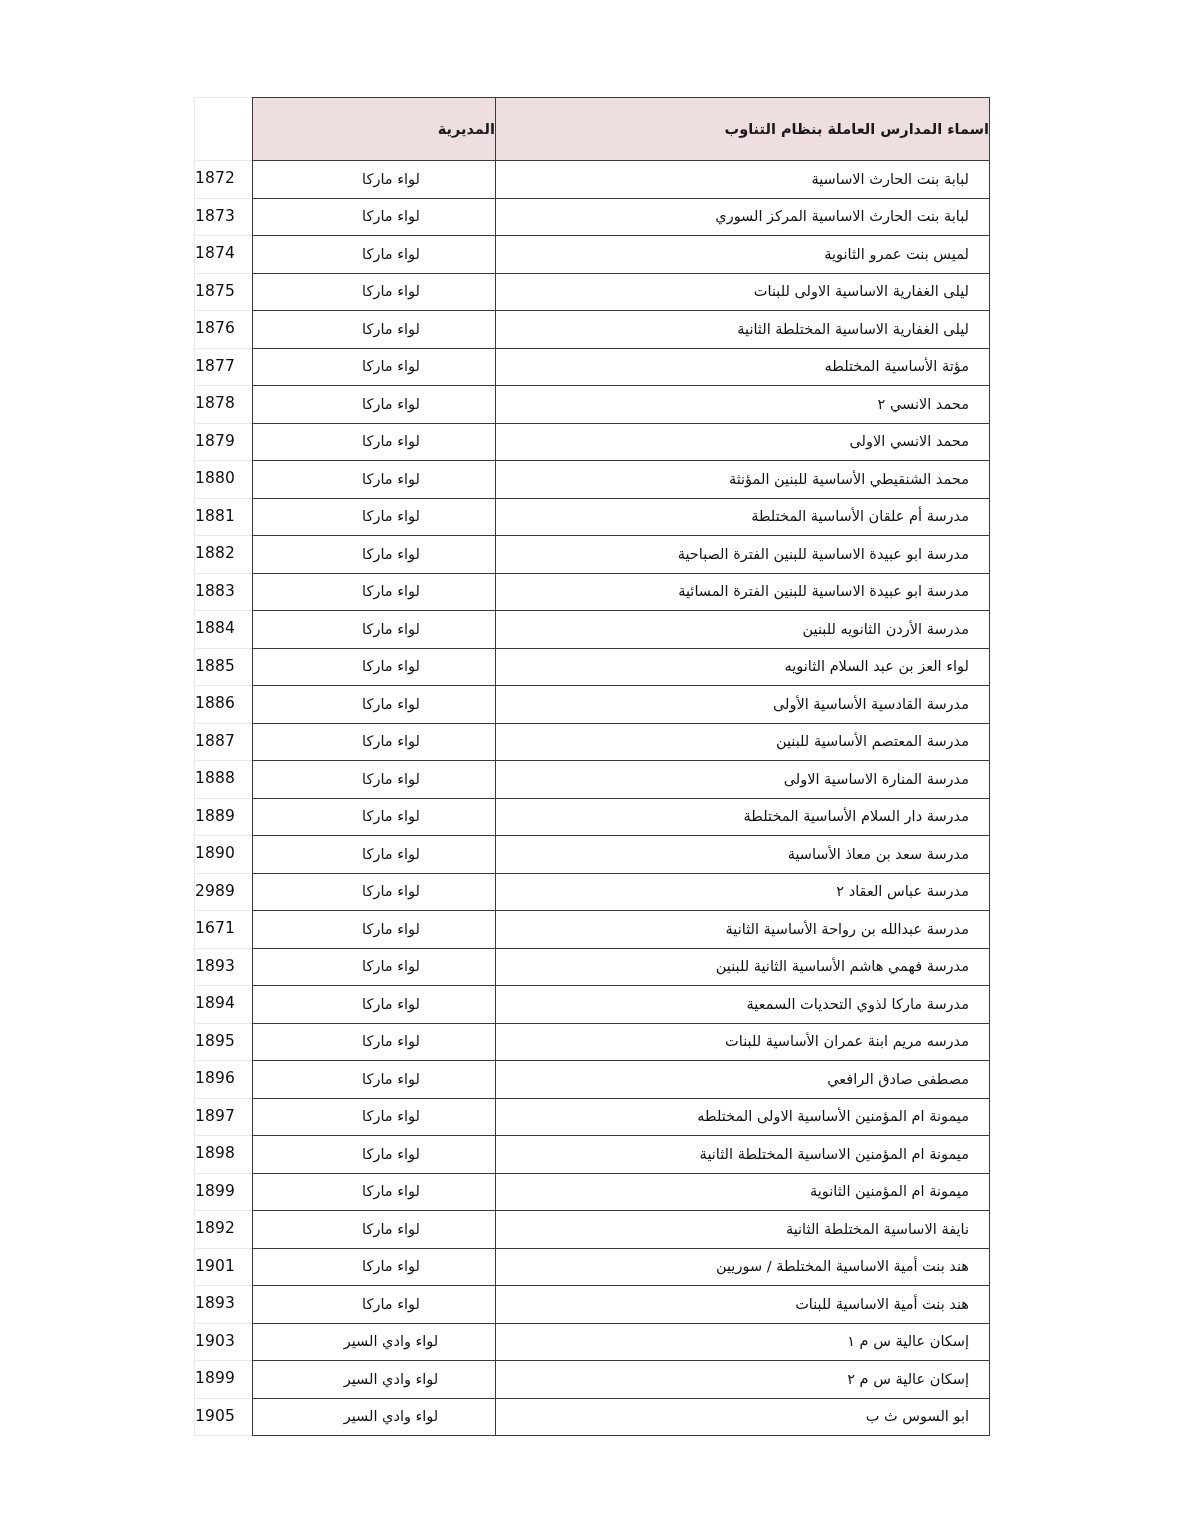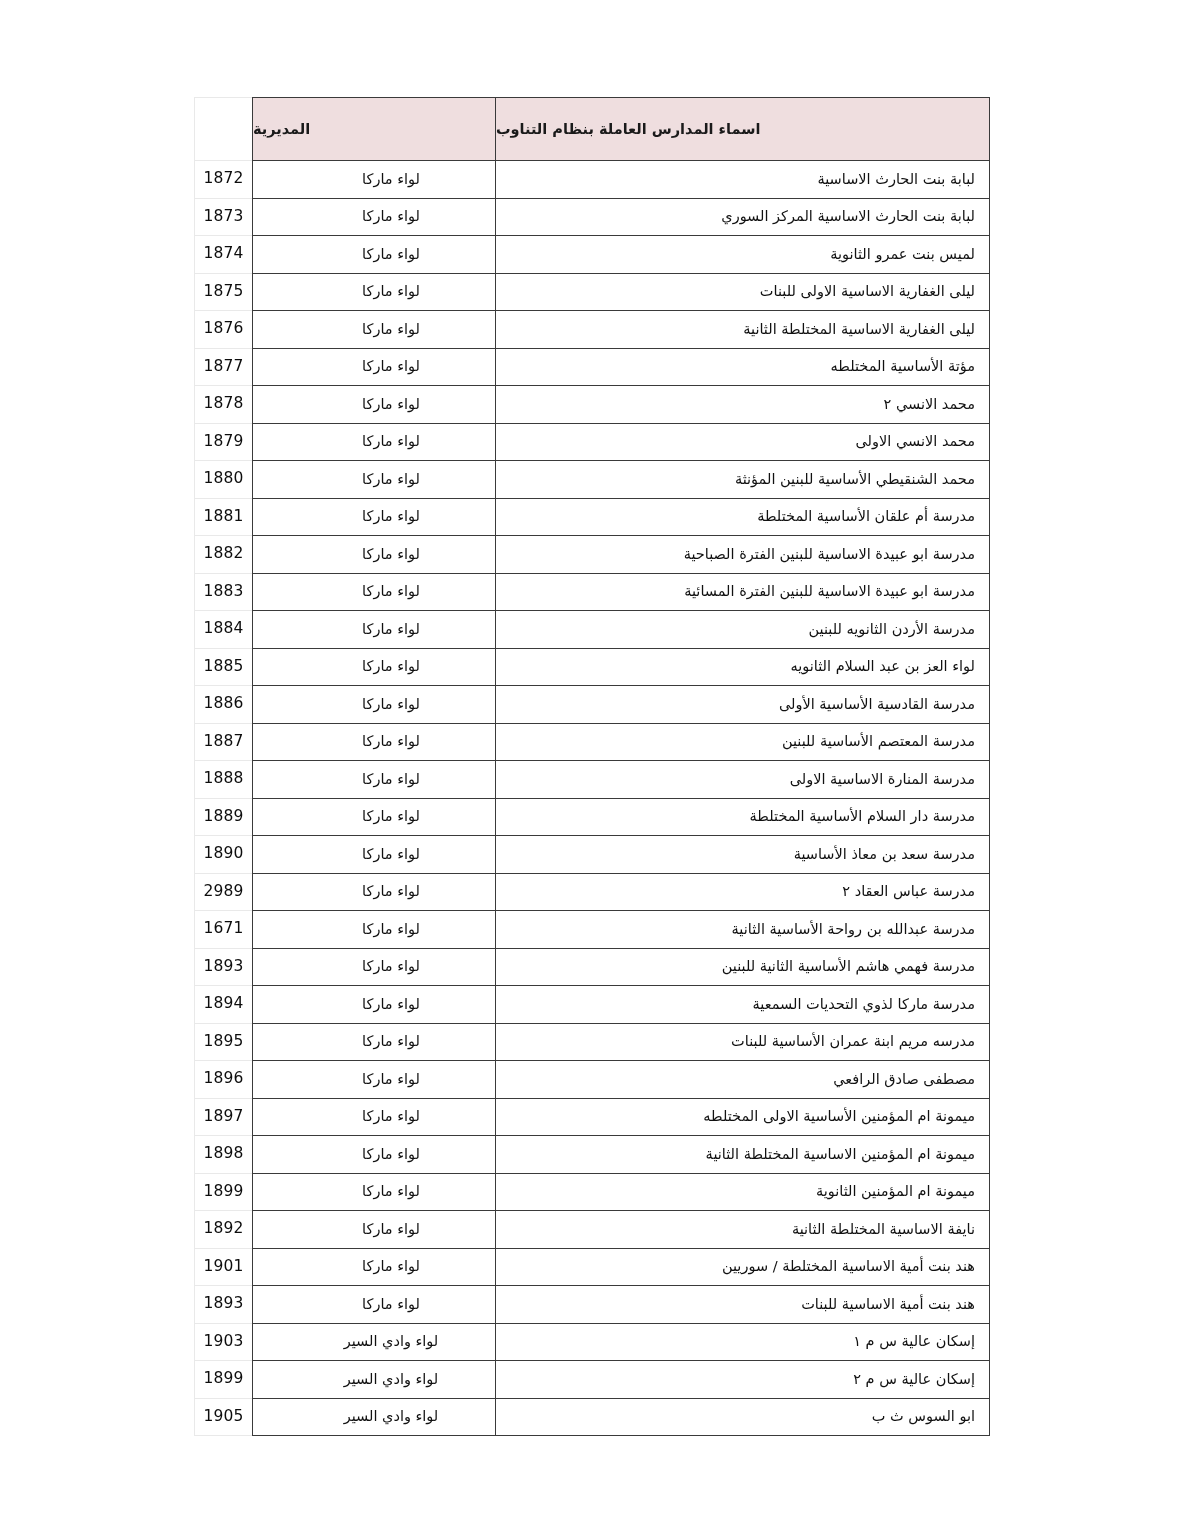--- a/index.html
+++ b/index.html
@@ -53,21 +53,21 @@
   }
 
   
   thead tr th {
     height: 62px;
     background: #efdedf;
     border: 1.6px solid #3a3a3a;
     font-size: 14.5px;
     font-weight: bold;
     color: #1a1a1a;
-    text-align: left;
+    text-align: right;
     letter-spacing: 0px;
   }
   thead tr th.blank-head {
     background: #ffffff;
     border: 1px solid #e9e9e9;
   }
 
   
   tbody tr {
     height: 36.5px;
@@ -76,37 +76,36 @@
   tbody td {
     border: 1.6px solid #3a3a3a;
     font-size: 14.5px;
     color: #111111;
     height: 36.5px;
     line-height: 1.15;
   }
 
   tbody td.cell-name {
     text-align: right;
-    padding-right: 10px;
+    padding-right: 16px;
     padding-left: 6px;
   }
   tbody td.cell-name span.nametext {
     display: block;
     text-align: right;
     padding-right: 4px;
   }
 
   tbody td.cell-dir {
     text-align: center;
     padding-left: 34px;
   }
 
   tbody td.cell-idx {
     border: 1px solid #e9e9e9;
-    text-align: center;
     font-size: 15.5px;
     color: #0d0d0d;
     font-family: "DejaVu Sans", "Liberation Sans", sans-serif;
     letter-spacing: 0.1px;
     direction: ltr;
   }
 
   
   tbody td.cell-name {
     white-space: nowrap;

